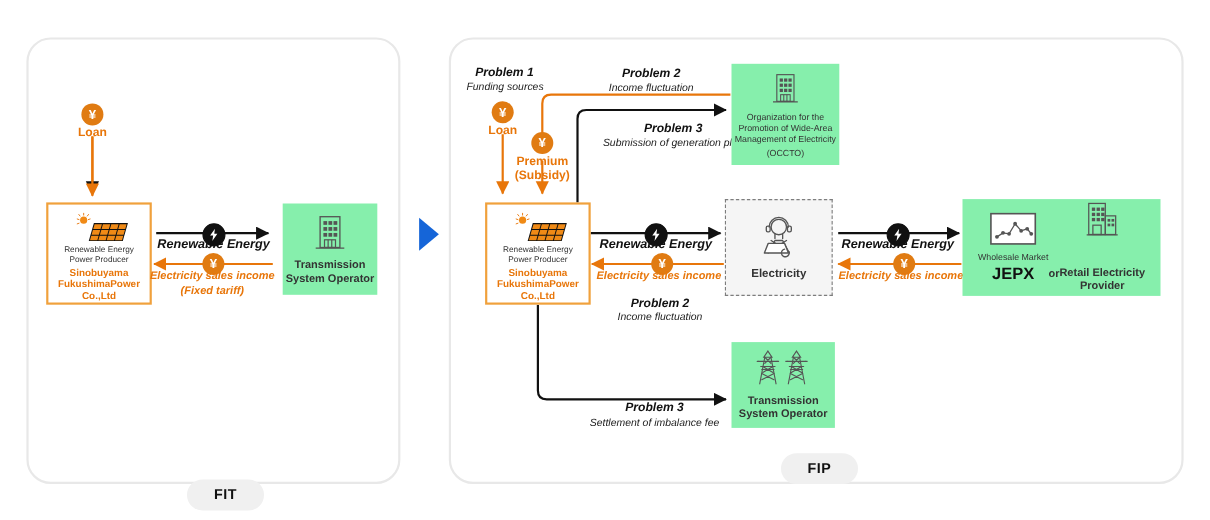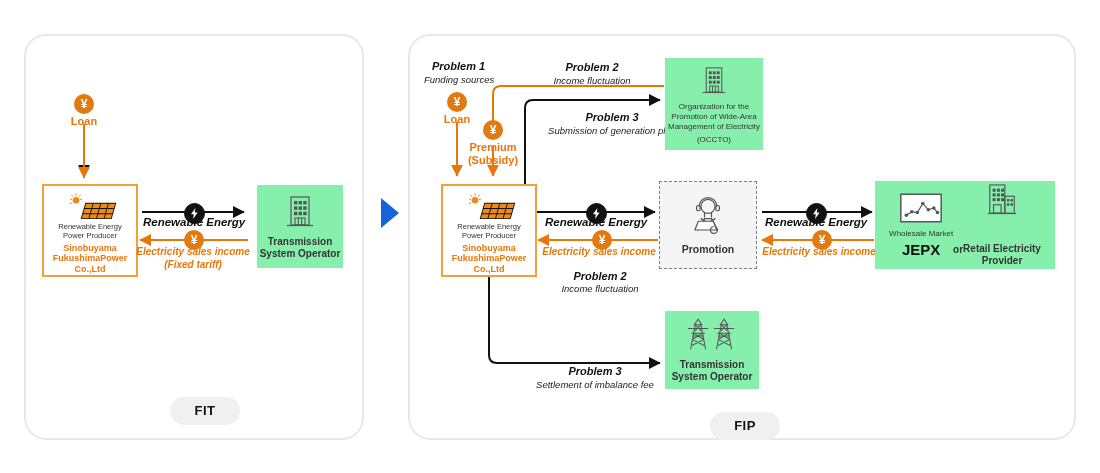--- a/index.html
+++ b/index.html
@@ -28,21 +28,21 @@
     background:#f0f0f0;
     border-radius:16px;
     height:28px;
     line-height:28px;
     text-align:center;
     font-weight:bold;
     font-size:13px;
     color:#111;
     letter-spacing:.5px;
   }
-  #tab-fit{left:170px;top:397px;width:70px;}
+  #tab-fit{left:170px;top:436px;width:70px;}
   #tab-fip{left:710px;top:412px;width:70px;}
 
   
   .gbox{
     position:absolute;
     background:#86efac;
     box-sizing:border-box;
     display:flex;
     flex-direction:column;
     align-items:center;
@@ -366,21 +366,21 @@
         <rect x="11" y="12" width="4" height="6" rx="1.6"></rect>
         <rect x="33" y="12" width="4" height="6" rx="1.6"></rect>
         <path d="M20,20 L20,25 M28,20 L28,25"></path>
         <path d="M16,27 L24,32 L32,27"></path>
         <path d="M24,32 L24,38"></path>
         <path d="M13,40 L20,27 L28,27 L35,40"></path>
         <path d="M13,30 L9,40 L34,40 L30,30 z" fill="#ffffff"></path>
         <path d="M30,36 a4,4 0 1 0 4.5,2.5"></path>
       </g>
     </svg>
-    <div class="cap" style="margin-top:6px;font-size:10.5px;">Promotion</div>
+    <div class="cap" style="margin-top:6px;font-size:10.5px;">Electricity</div>
   </div>
 
   <div class="bolt" style="left:806px;top:203px;">
     <svg width="9" height="11" viewBox="0 0 9 11">
         <path d="M5.4,0 L1,6.2 L3.8,6.2 L3,11 L7.6,4.5 L4.8,4.5 z" fill="#fff"></path>
       </svg>
   </div>
   <div class="lbl re ctr" style="left:765px;top:216px;width:100px;">Renewable Energy</div>
 
   <div class="yen" style="left:812px;top:230px;">

